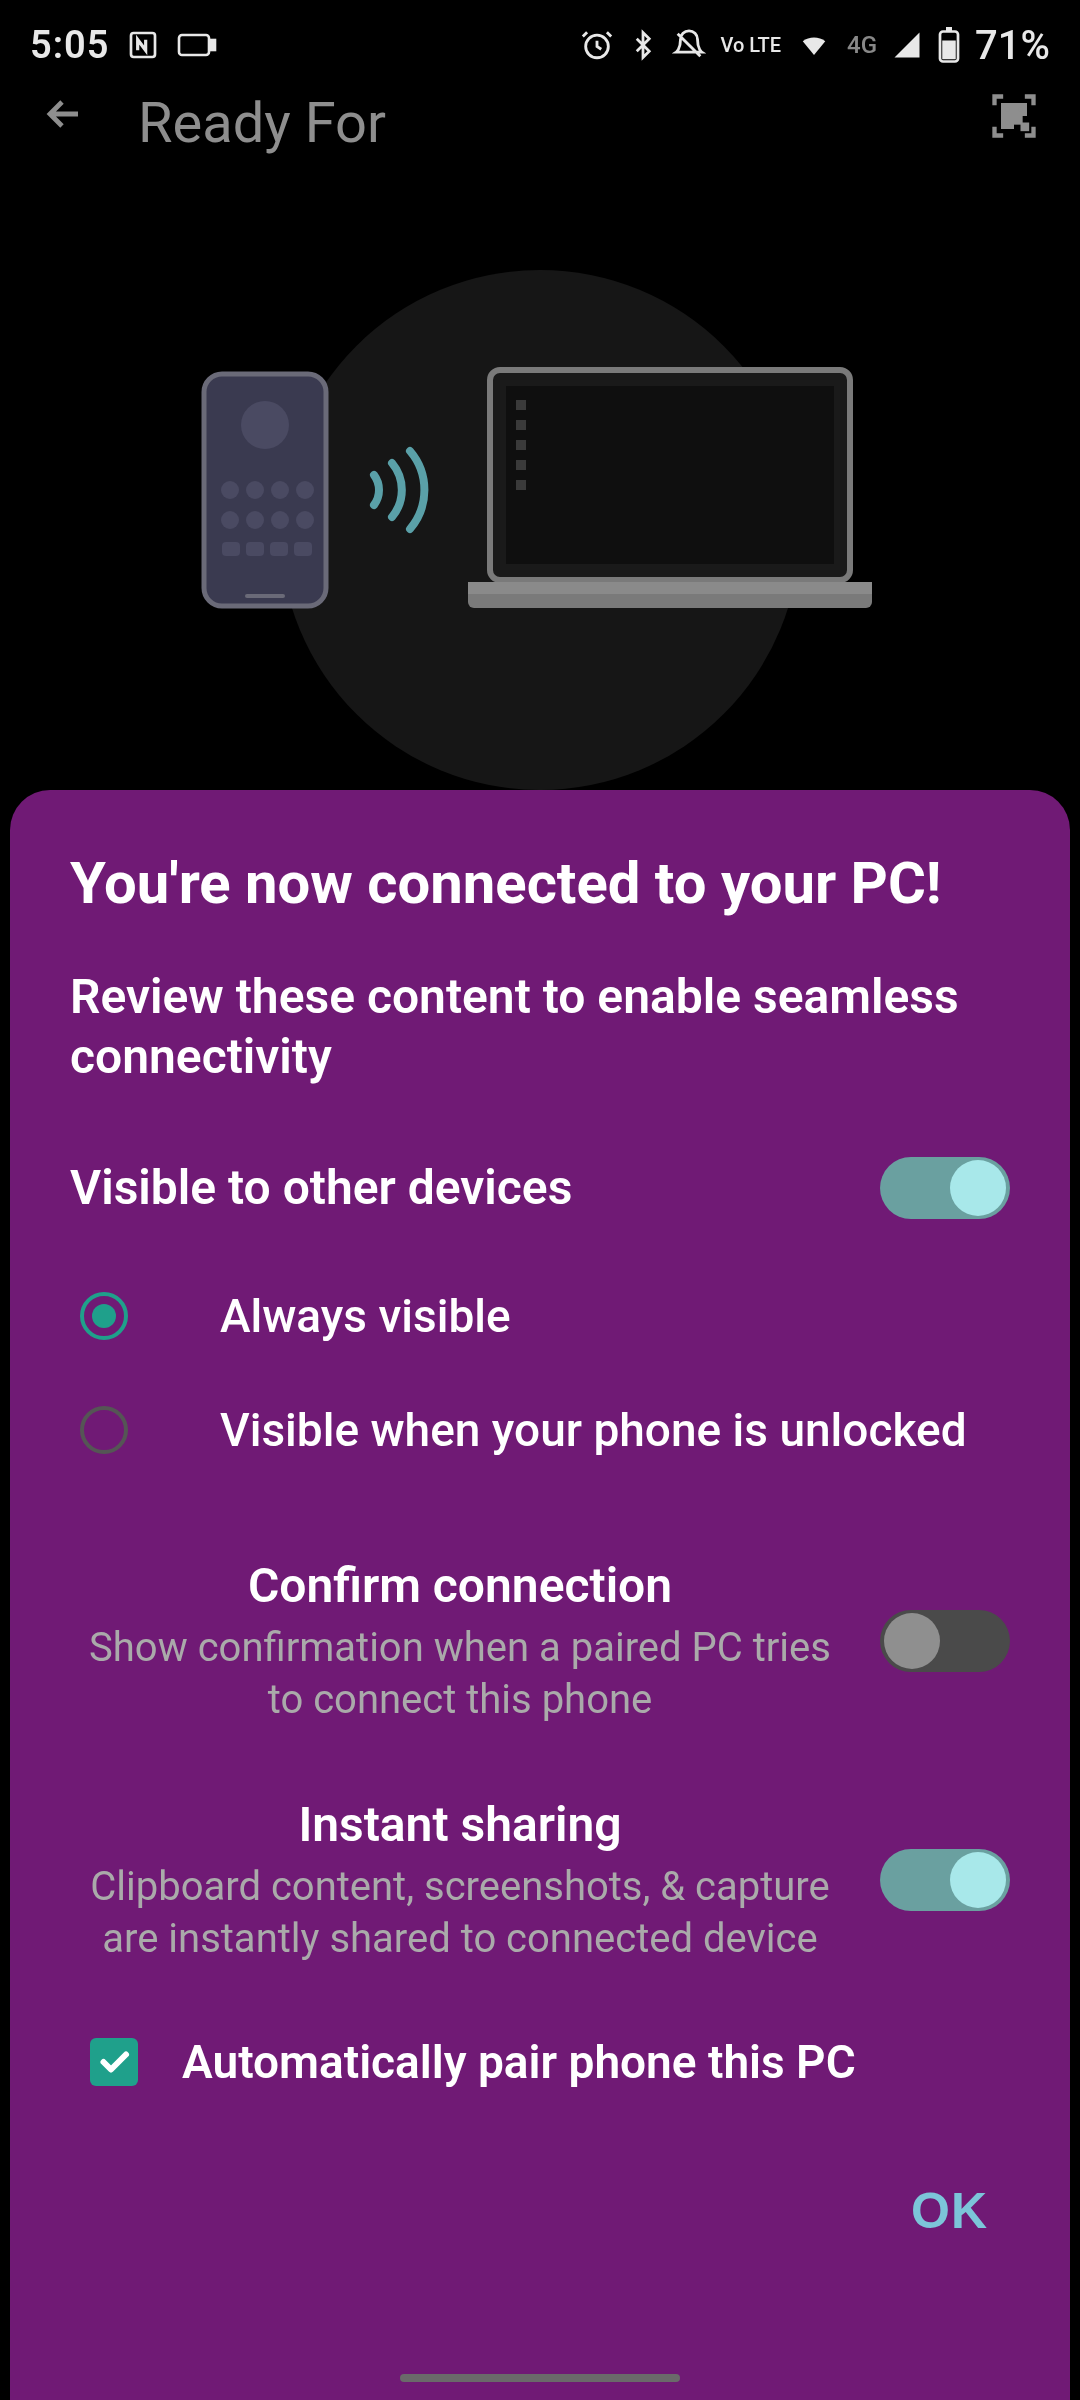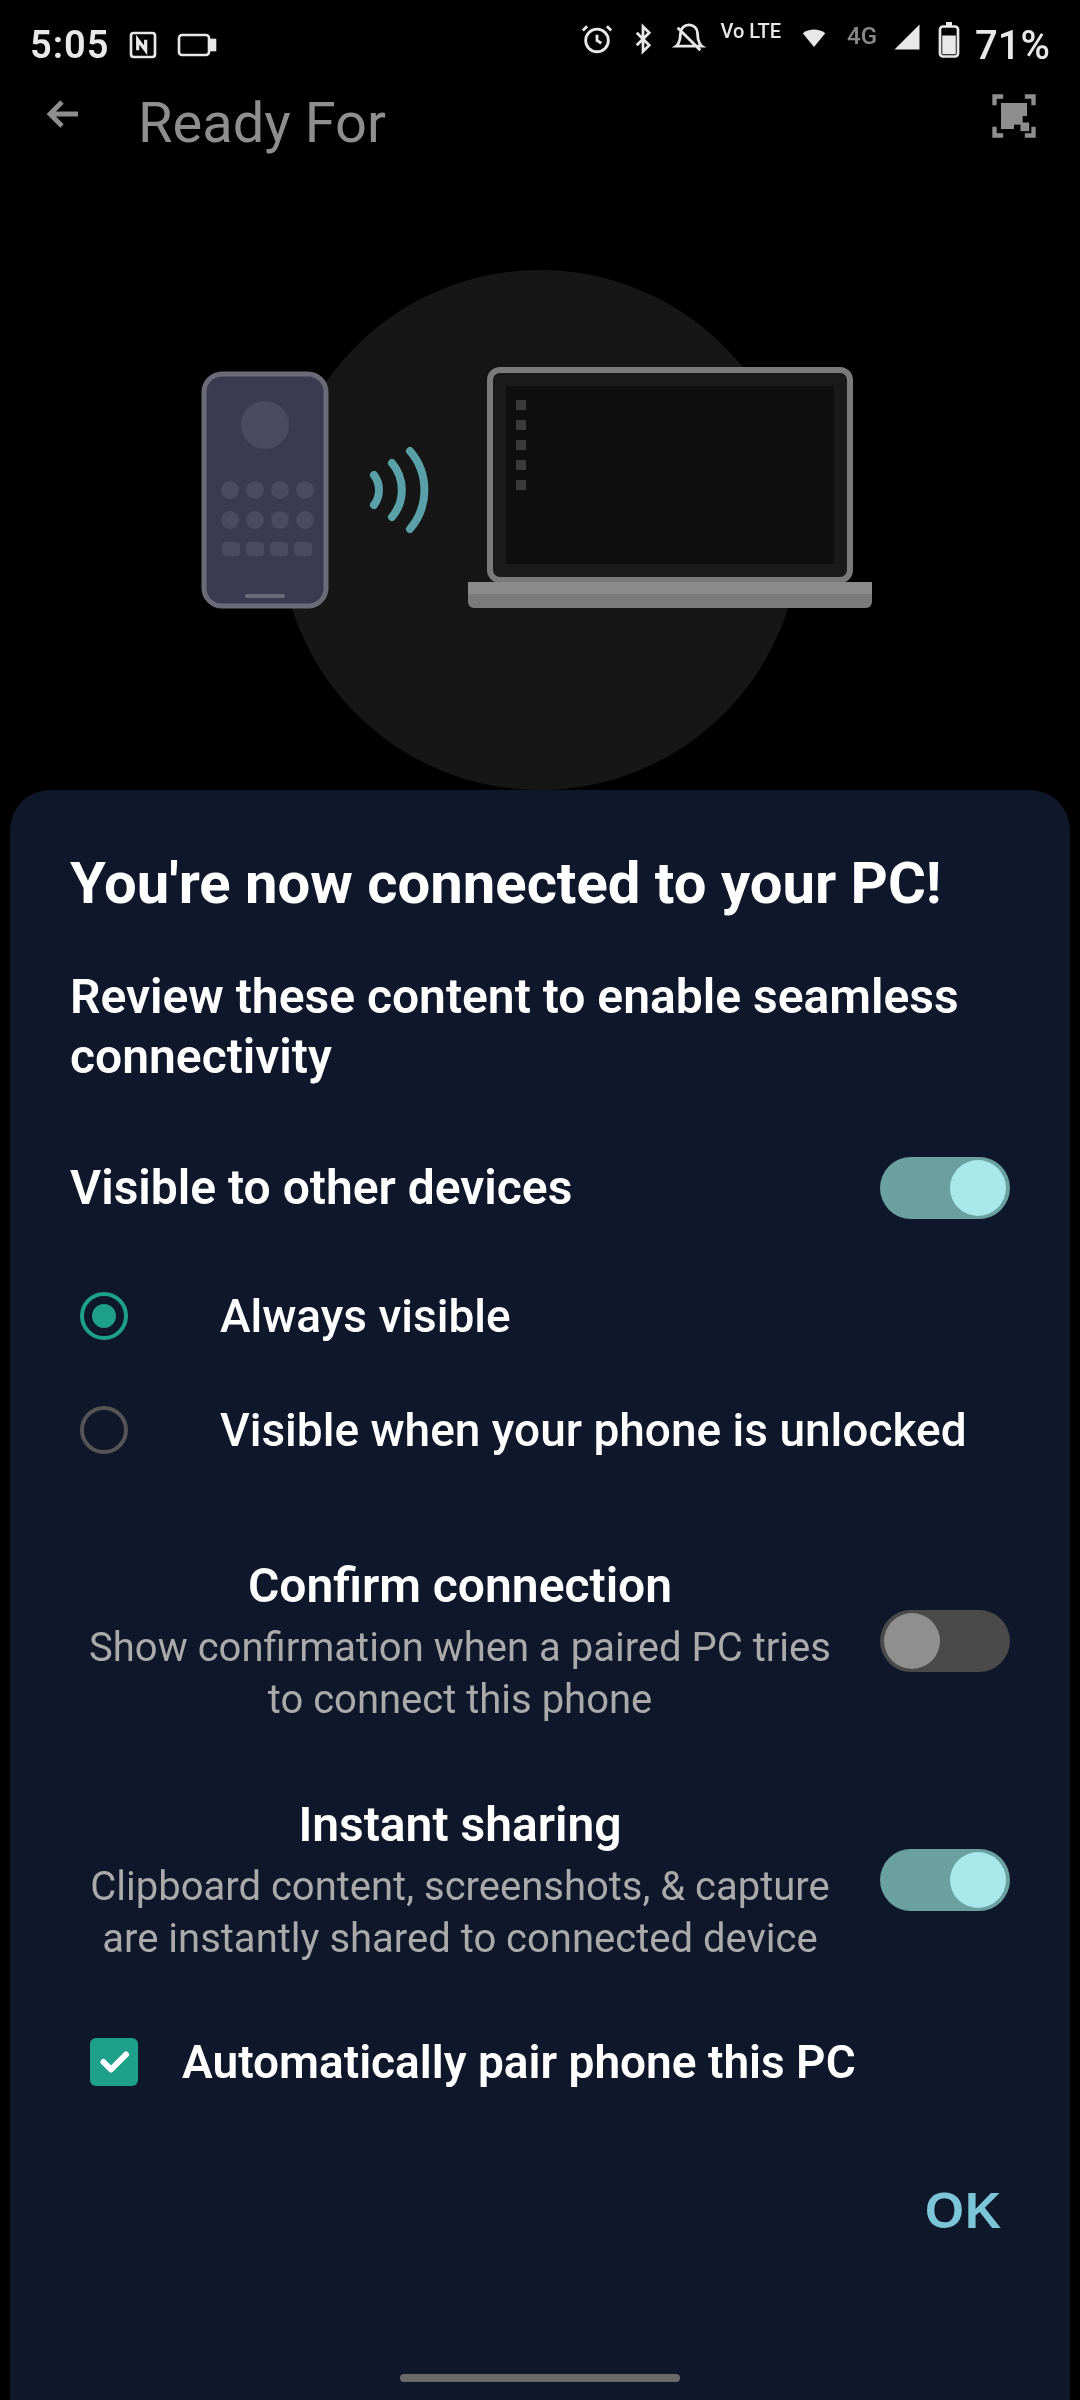--- a/index.html
+++ b/index.html
@@ -1,37 +1,37 @@
 <!DOCTYPE html>
 <html><head>
 <meta charset="utf-8">
 <style>
   * { margin: 0; padding: 0; box-sizing: border-box; }
   html, body { width: 1080px; height: 2400px; background: #000; font-family: Roboto, -apple-system, sans-serif; color: #fff; overflow: hidden; }
 
   
   .status-bar { height: 90px; display: flex; align-items: center; justify-content: space-between; padding: 16px 30px; font-size: 38px; font-weight: 500; color: #e8e8e8; }
   .status-left { display: flex; align-items: center; gap: 18px; }
-  .status-right { display: flex; align-items: flex-start; gap: 14px; }
+  .status-right { display: flex; align-items: center; gap: 14px; }
   .status-time { font-weight: 600; letter-spacing: 1px; }
   .status-icon { display: inline-flex; align-items: center; }
 
   
   .app-bar { height: 140px; display: flex; align-items: flex-start; padding: 0 40px; color: #8e8e8e; gap: 50px; }
   .app-title { font-size: 56px; font-weight: 400; flex: 1; }
   .app-qr { margin-left: auto; }
 
   
   .hero { height: 520px; display: flex; align-items: center; justify-content: center; position: relative; }
   .hero-circle { width: 520px; height: 520px; border-radius: 50%; background: #161616; position: absolute; top: 40px; }
   .hero-content { position: relative; display: flex; align-items: center; gap: 30px; }
   .phone-svg, .laptop-svg { }
 
   
-  .sheet { position: absolute; left: 10px; right: 10px; top: 790px; bottom: 0; background: #0f172a; border-radius: 40px 40px 0 0; padding: 60px 60px 40px; }
+  .sheet { position: absolute; left: 10px; right: 10px; top: 790px; bottom: 0; background: #701a75; border-radius: 40px 40px 0 0; padding: 60px 60px 40px; }
   .sheet-title { font-size: 58px; font-weight: 700; line-height: 1.15; margin-bottom: 50px; }
   .sheet-subtitle { font-size: 48px; font-weight: 600; line-height: 1.25; margin-bottom: 70px; }
 
   .setting-row { display: flex; align-items: center; justify-content: space-between; }
   .setting-label { font-size: 48px; font-weight: 600; }
   .setting-desc { font-size: 40px; color: #aaaaaa; line-height: 1.3; margin-top: 8px; max-width: 780px; }
 
   
   .toggle { width: 130px; height: 62px; border-radius: 40px; position: relative; flex-shrink: 0; }
   .toggle-on { background: #6aa0a0; }
@@ -49,21 +49,21 @@
 
   .setting-block { margin-bottom: 70px; text-align: center; }
 
   
   .checkbox-row { display: flex; align-items: center; gap: 44px; margin-top: 40px; padding-left: 20px; }
   .checkbox { width: 48px; height: 48px; background: #1fa08b; border-radius: 6px; display: flex; align-items: center; justify-content: center; flex-shrink: 0; }
   .checkbox svg { width: 36px; height: 36px; }
   .checkbox-label { font-size: 46px; font-weight: 600; }
 
   
-  .actions { position: absolute; bottom: 160px; right: 68px; }
+  .actions { position: absolute; bottom: 160px; right: 82px; }
   .ok-btn { font-size: 50px; font-weight: 700; color: #7cc5d9; letter-spacing: 1px; background: none; border: none; }
 
   
   .nav-handle { position: absolute; bottom: 18px; left: 50%; transform: translateX(-50%); width: 280px; height: 8px; background: #6a6a6a; border-radius: 8px; }
 
   
   .backdrop { position: absolute; inset: 0; }
 </style>
 </head>
 <body>

